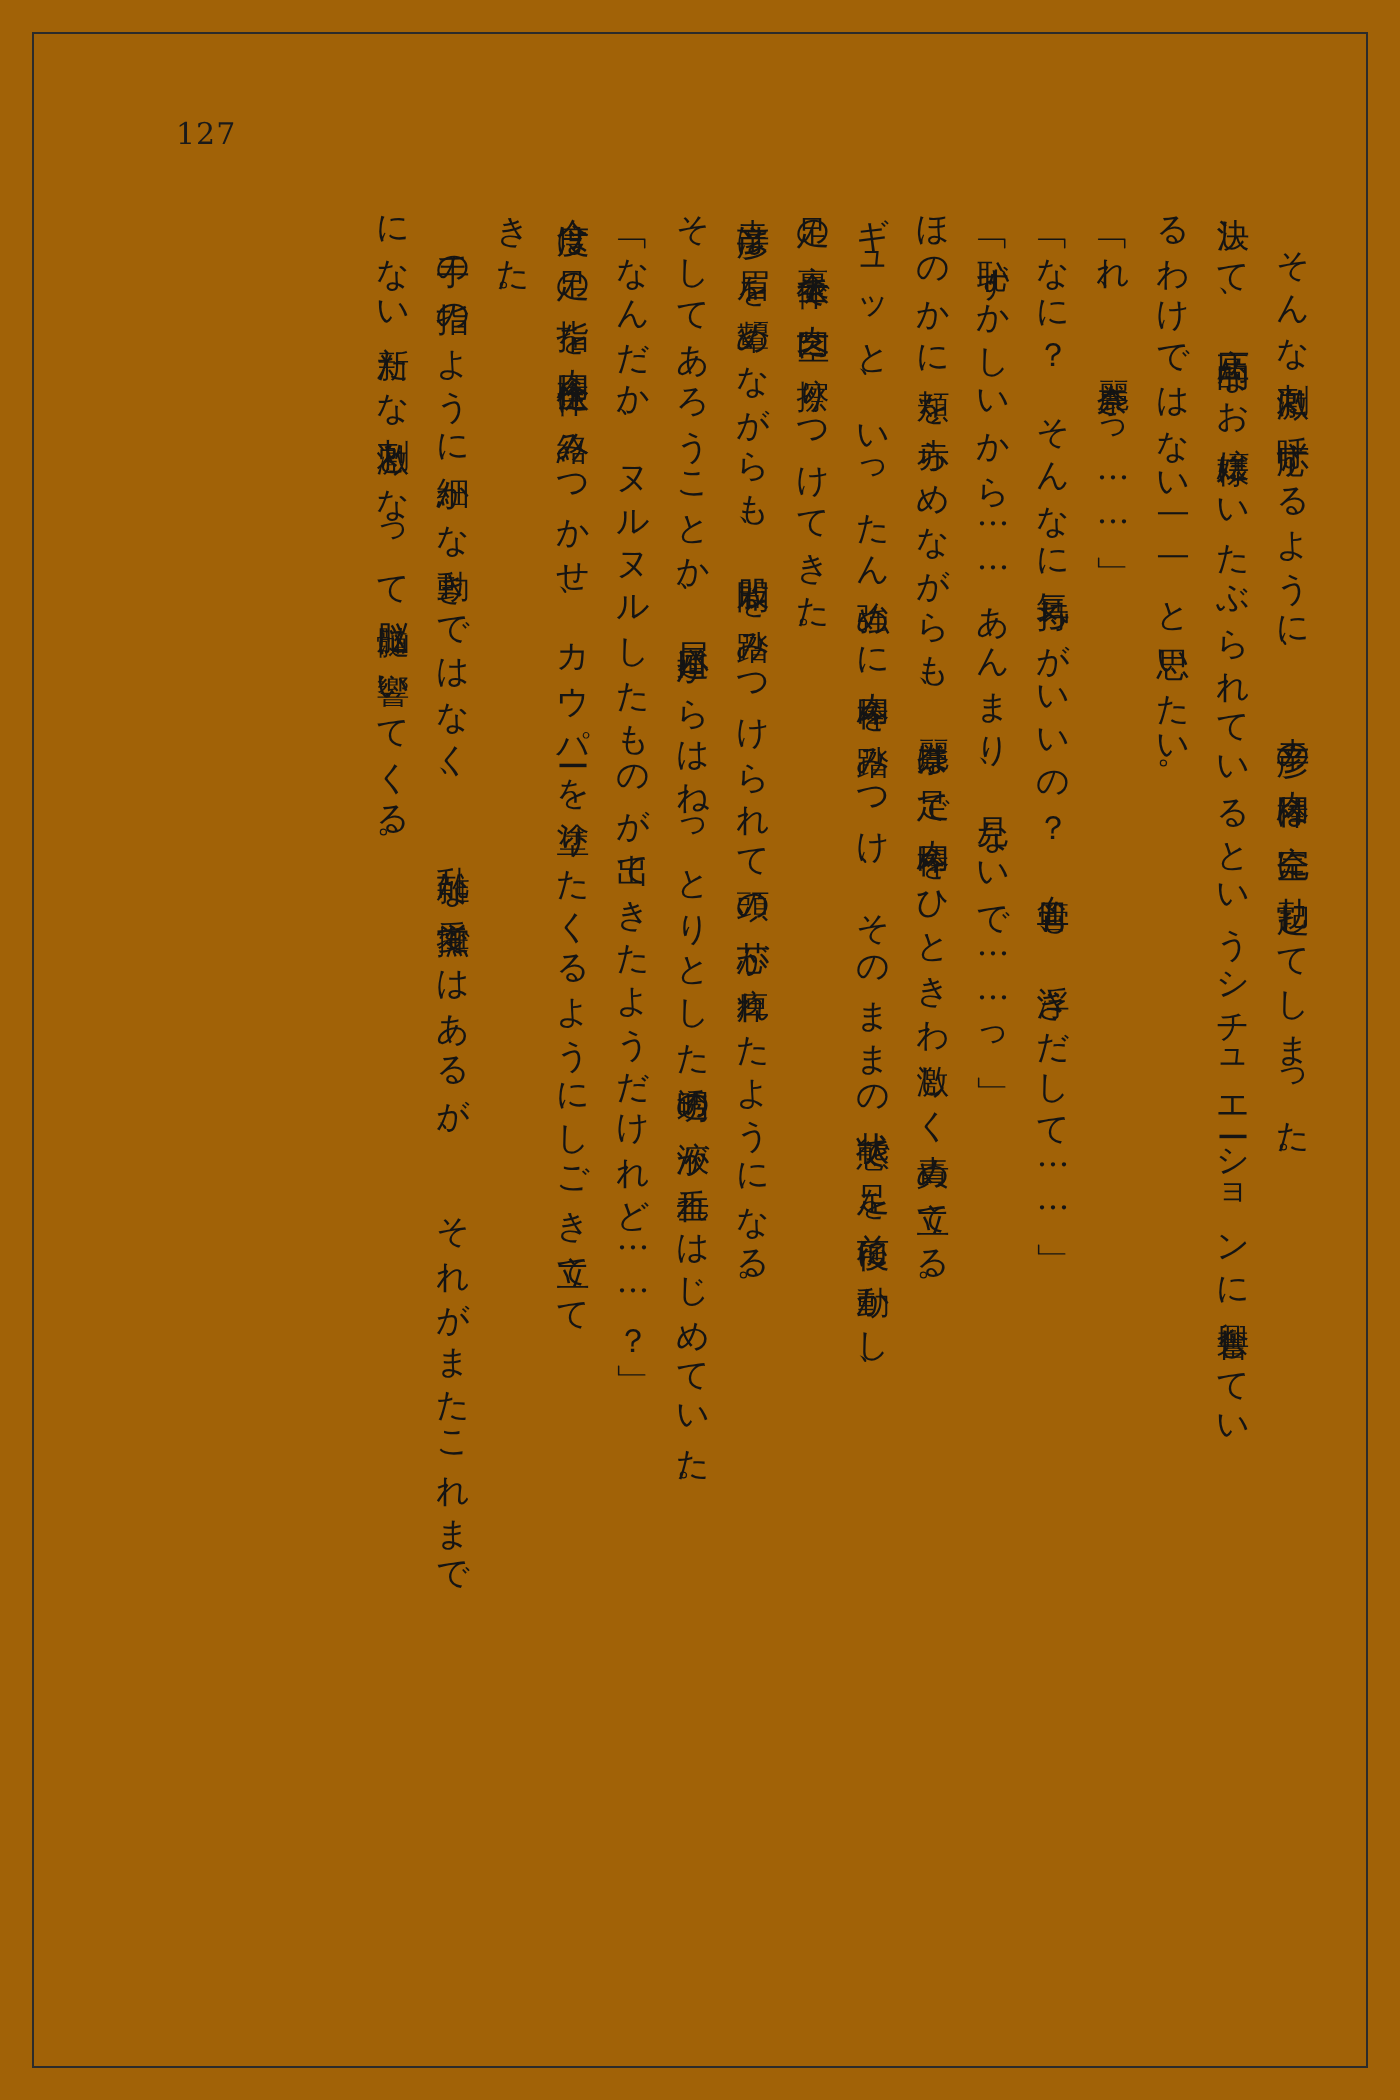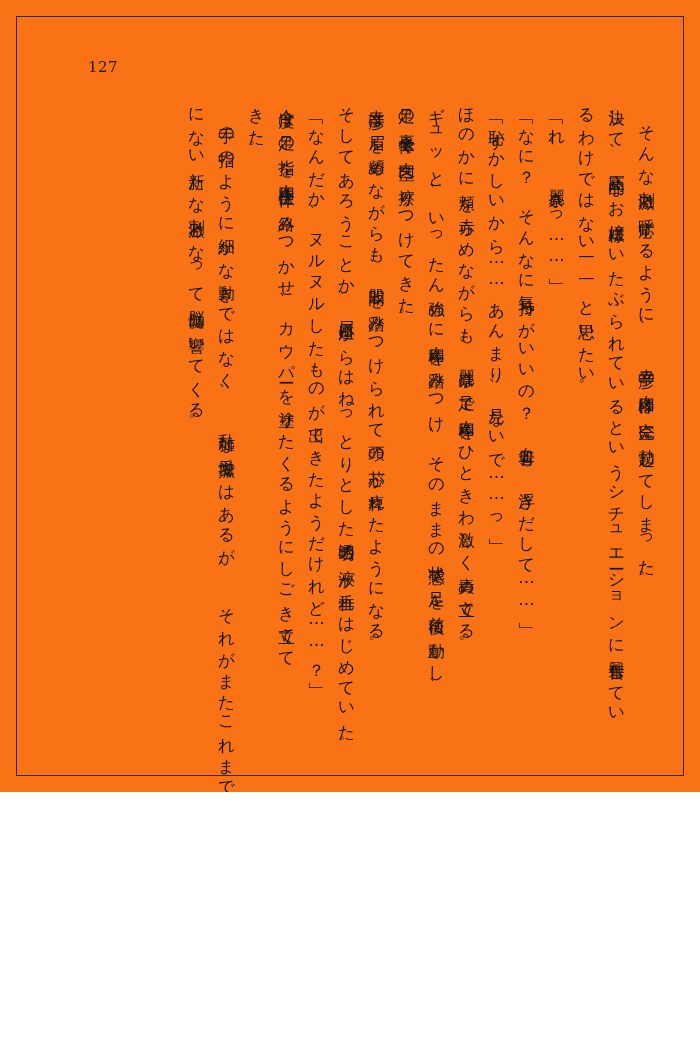--- a/index.html
+++ b/index.html
@@ -3,22 +3,22 @@
 <meta charset="utf-8">
 <style>
   html, body {
     margin: 0;
     padding: 0;
     background: #ffffff;
   }
   .page {
     position: relative;
     width: 700px;
-    height: 792px;
-    background: #f97316;
+    height: 1050px;
+    background: #a16207;
     overflow: hidden;
     font-family: "DejaVu Serif", "Liberation Serif", serif;
     color: #1a1a1a;
   }
   .page-border {
     position: absolute;
     left: 16px;
     top: 16px;
     right: 16px;
     bottom: 16px;

